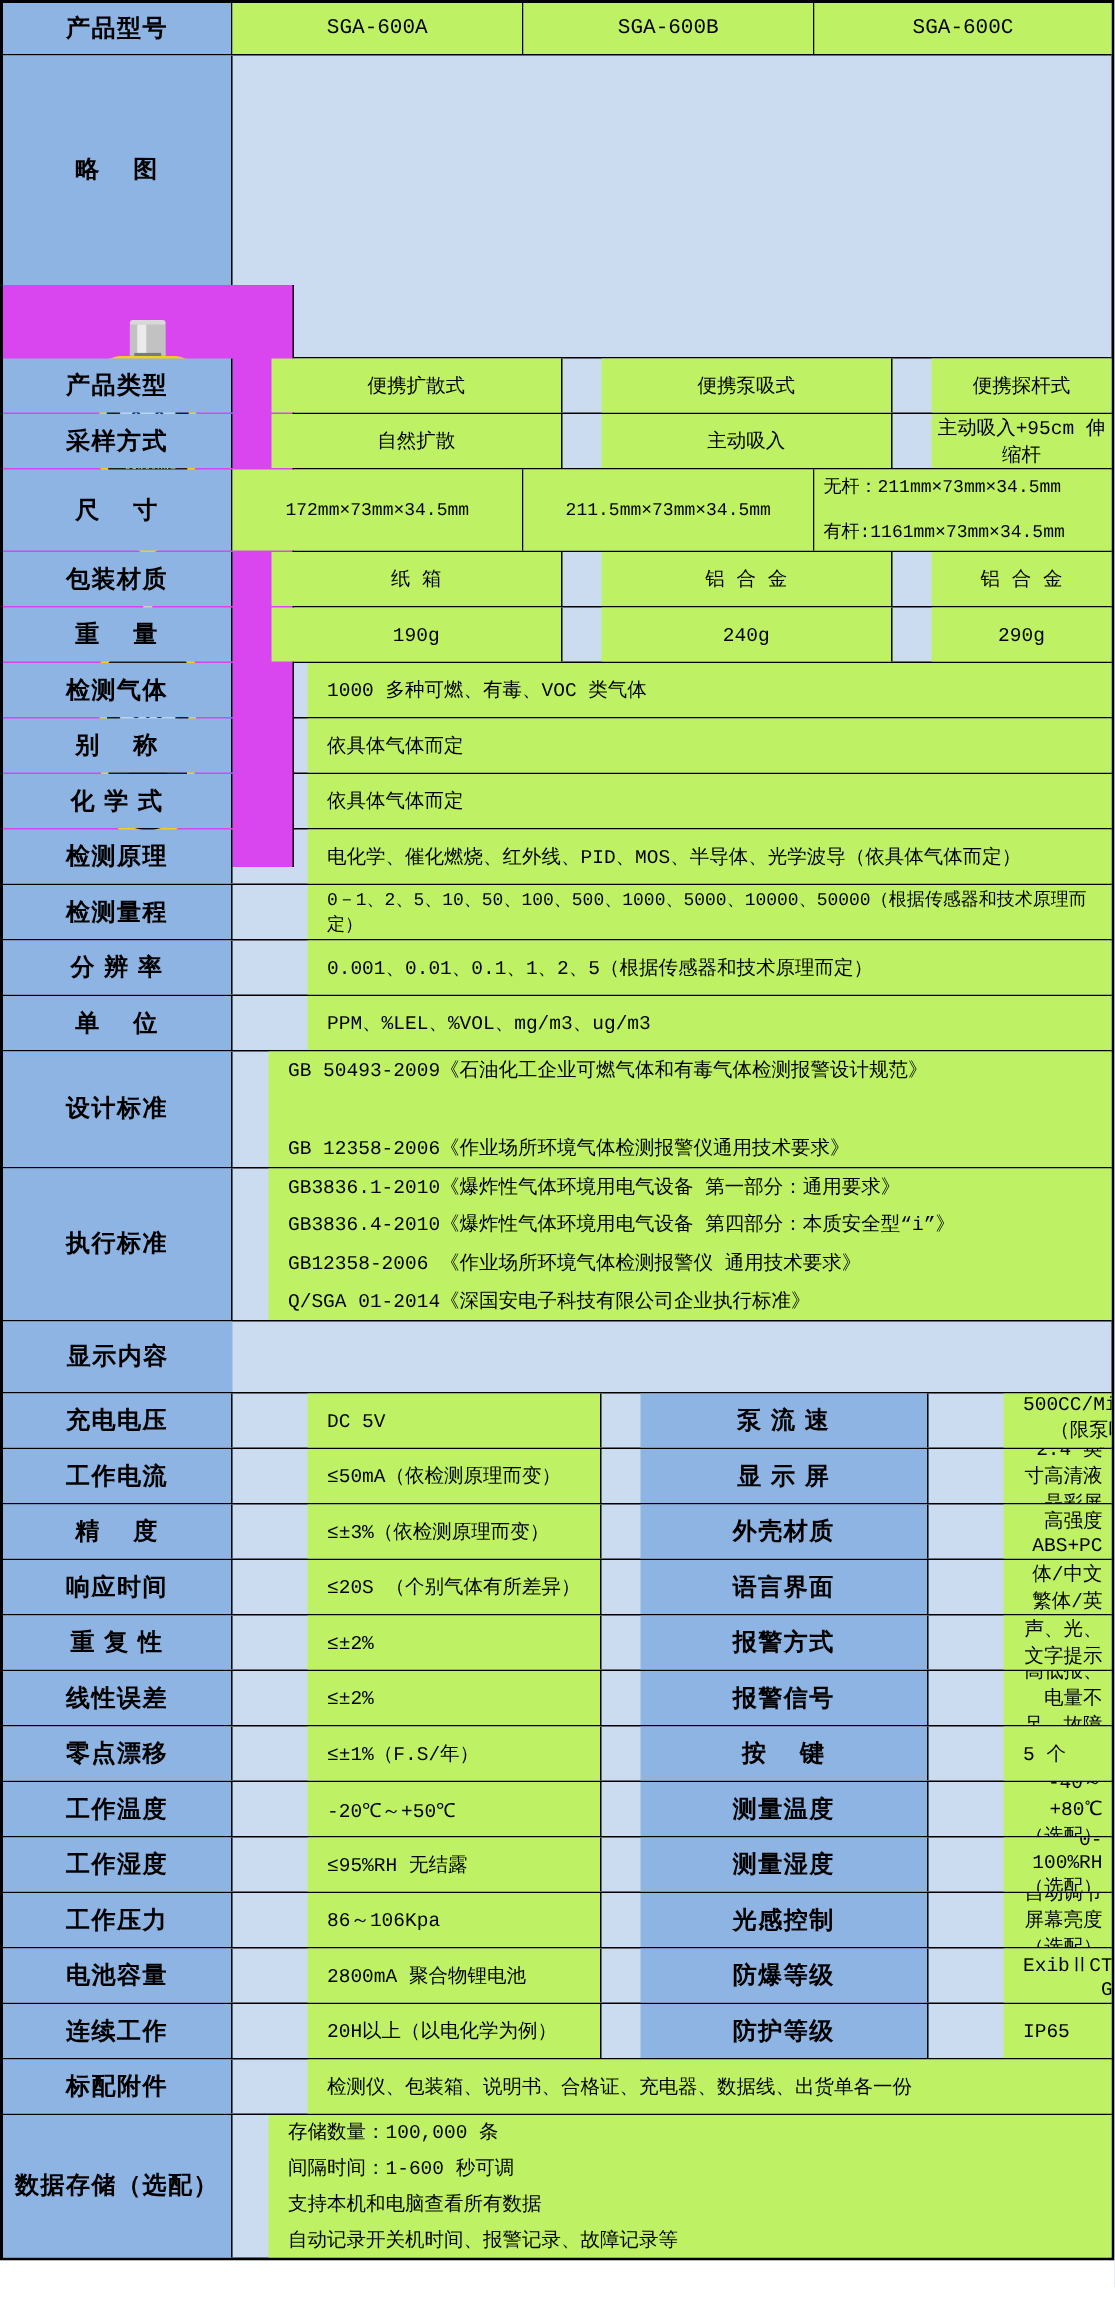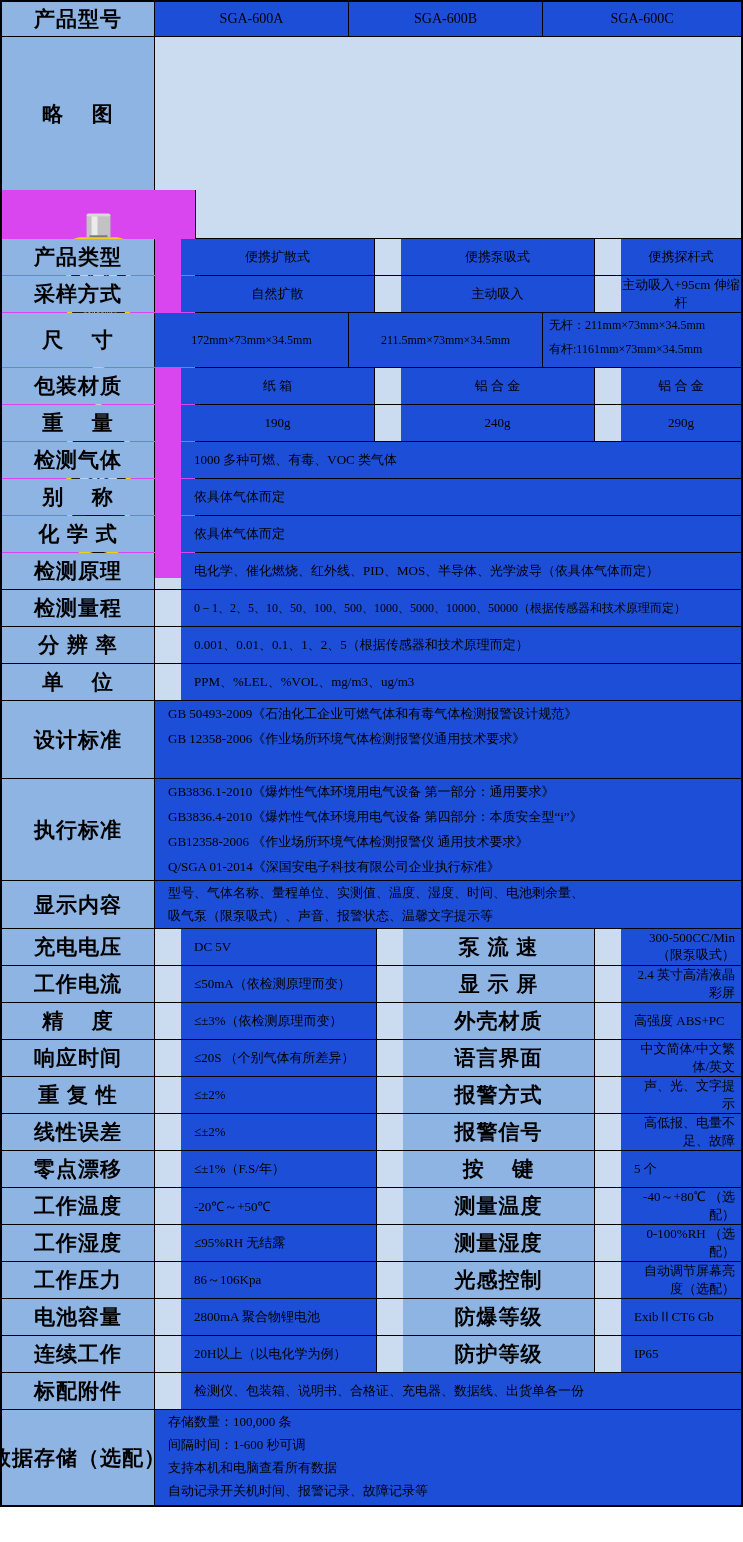--- a/index.html
+++ b/index.html
@@ -22,36 +22,36 @@
   
   .w-full  { flex: 1; }
   
   .w-lv { width: 196px; flex: 0 0 196px; }
   .w-rl { width: 192px; flex: 0 0 192px; }
   .w-rv { flex: 1; text-align: right; }
 
   .label {
     background: #8DB4E2;
     font-weight: bold;
-    font-size: 21px;
+    font-size: 16px;
     color: #000;
     justify-content: center;
     text-align: center;
     letter-spacing: 1px;
     white-space: pre;
   }
   .value {
-    background: #1d4ed8;
+    background: #bef264;
     font-size: 13px;
-    font-family: Liberation Serif, serif;
+    font-family: Liberation Mono, monospace;
     color: #000;
   }
   .center { justify-content: center; text-align: center; }
-  .left { justify-content: flex-start; padding-left: 13px; padding-right: 6px; }
-  .multiline { flex-direction: column; align-items: flex-start; justify-content: flex-start; }
+  .left { justify-content: flex-start; padding-left: 13px; padding-right: 6px; margin-left: 24px; }
+  .multiline { flex-direction: column; align-items: flex-start; justify-content: space-between; }
   .multiline > div { line-height: 25px; white-space: nowrap; }
   .img-cell { background: #d946ef; justify-content: center; align-items: center; padding: 0; }
 
   
   .h-header  { height: 35px; }
   .h-sketch  { height: 202px; flex-direction: column; }
   .h-std     { height: 37px; gap: 26px; }
   .h-size    { height: 55px; }
   .h-design  { height: 78px; }
   .h-exec    { height: 102px; }
@@ -279,24 +279,20 @@
     <div class="cell value w-full left multiline">
       <div>GB3836.1-2010《爆炸性气体环境用电气设备  第一部分：通用要求》</div>
       <div>GB3836.4-2010《爆炸性气体环境用电气设备  第四部分：本质安全型“i”》</div>
       <div>GB12358-2006 《作业场所环境气体检测报警仪  通用技术要求》</div>
       <div>Q/SGA 01-2014《深国安电子科技有限公司企业执行标准》</div>
     </div>
   </div>
 
   <div class="row h-display">
     <div class="cell label w-label">显示内容</div>
-    <div class="cell value w-full left multiline">
-      <div>型号、气体名称、量程单位、实测值、温度、湿度、时间、电池剩余量、</div>
-      <div>吸气泵（限泵吸式）、声音、报警状态、温馨文字提示等</div>
-    </div>
   </div>
 
   <div class="row h-std">
     <div class="cell label w-label">充电电压</div>
     <div class="cell value w-lv left">DC 5V</div>
     <div class="cell label w-rl">泵 流 速</div>
     <div class="cell value w-rv left">300-500CC/Min（限泵吸式）</div>
   </div>
 
   <div class="row h-std">

